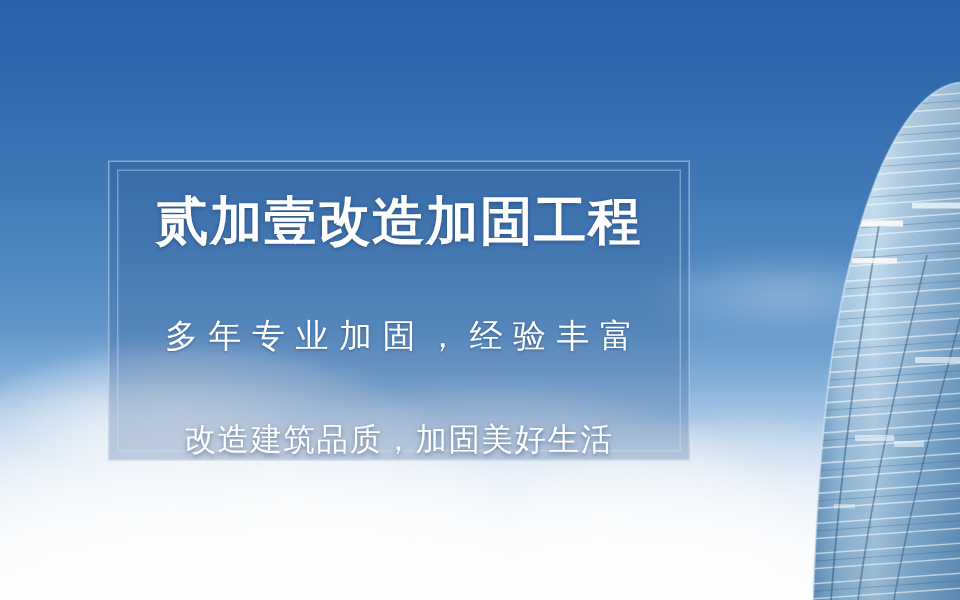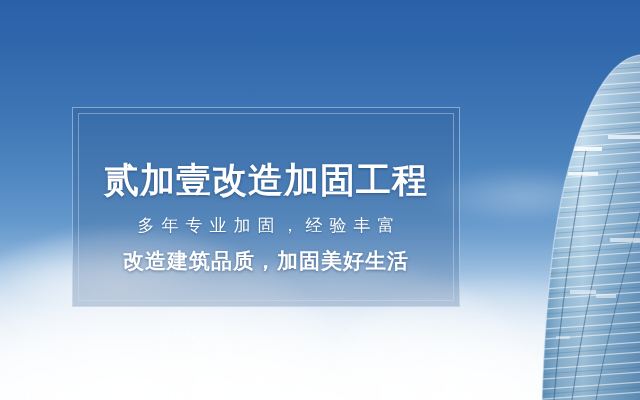--- a/index.html
+++ b/index.html
@@ -153,54 +153,54 @@
     border: 1px solid rgba(205, 224, 242, 0.42);
     pointer-events: none;
   }
 
   .panel-content {
     position: absolute;
     inset: 0;
     display: flex;
     flex-direction: column;
     align-items: center;
-    justify-content: center;
+    justify-content: space-between;
     padding-top: 22px;
     box-sizing: border-box;
   }
 
   .headline {
     font-family: "DejaVu Sans", "Liberation Sans", sans-serif;
     font-size: 35px;
     font-weight: bold;
     color: #ffffff;
     letter-spacing: 1px;
     line-height: 1.05;
     text-shadow: 0 1px 3px rgba(18, 48, 92, 0.55);
     white-space: nowrap;
   }
 
   .subline {
     margin-top: 16px;
     font-family: "DejaVu Sans", "Liberation Sans", sans-serif;
-    font-size: 17px;
+    font-size: 22px;
     font-weight: normal;
     color: #ffffff;
     letter-spacing: 7px;
     text-indent: 7px;
     line-height: 1.2;
     text-shadow: 0 1px 2px rgba(18, 48, 92, 0.45);
     white-space: nowrap;
   }
 
   .tagline {
     margin-top: 14px;
     font-family: "DejaVu Sans", "Liberation Sans", sans-serif;
     font-size: 21px;
-    font-weight: bold;
+    font-weight: normal;
     color: #ffffff;
     letter-spacing: 1px;
     line-height: 1.2;
     text-shadow: 0 1px 3px rgba(18, 48, 92, 0.5);
     white-space: nowrap;
   }
 
   .english {
     margin-top: 11px;
     font-family: "Liberation Sans", "DejaVu Sans", sans-serif;

